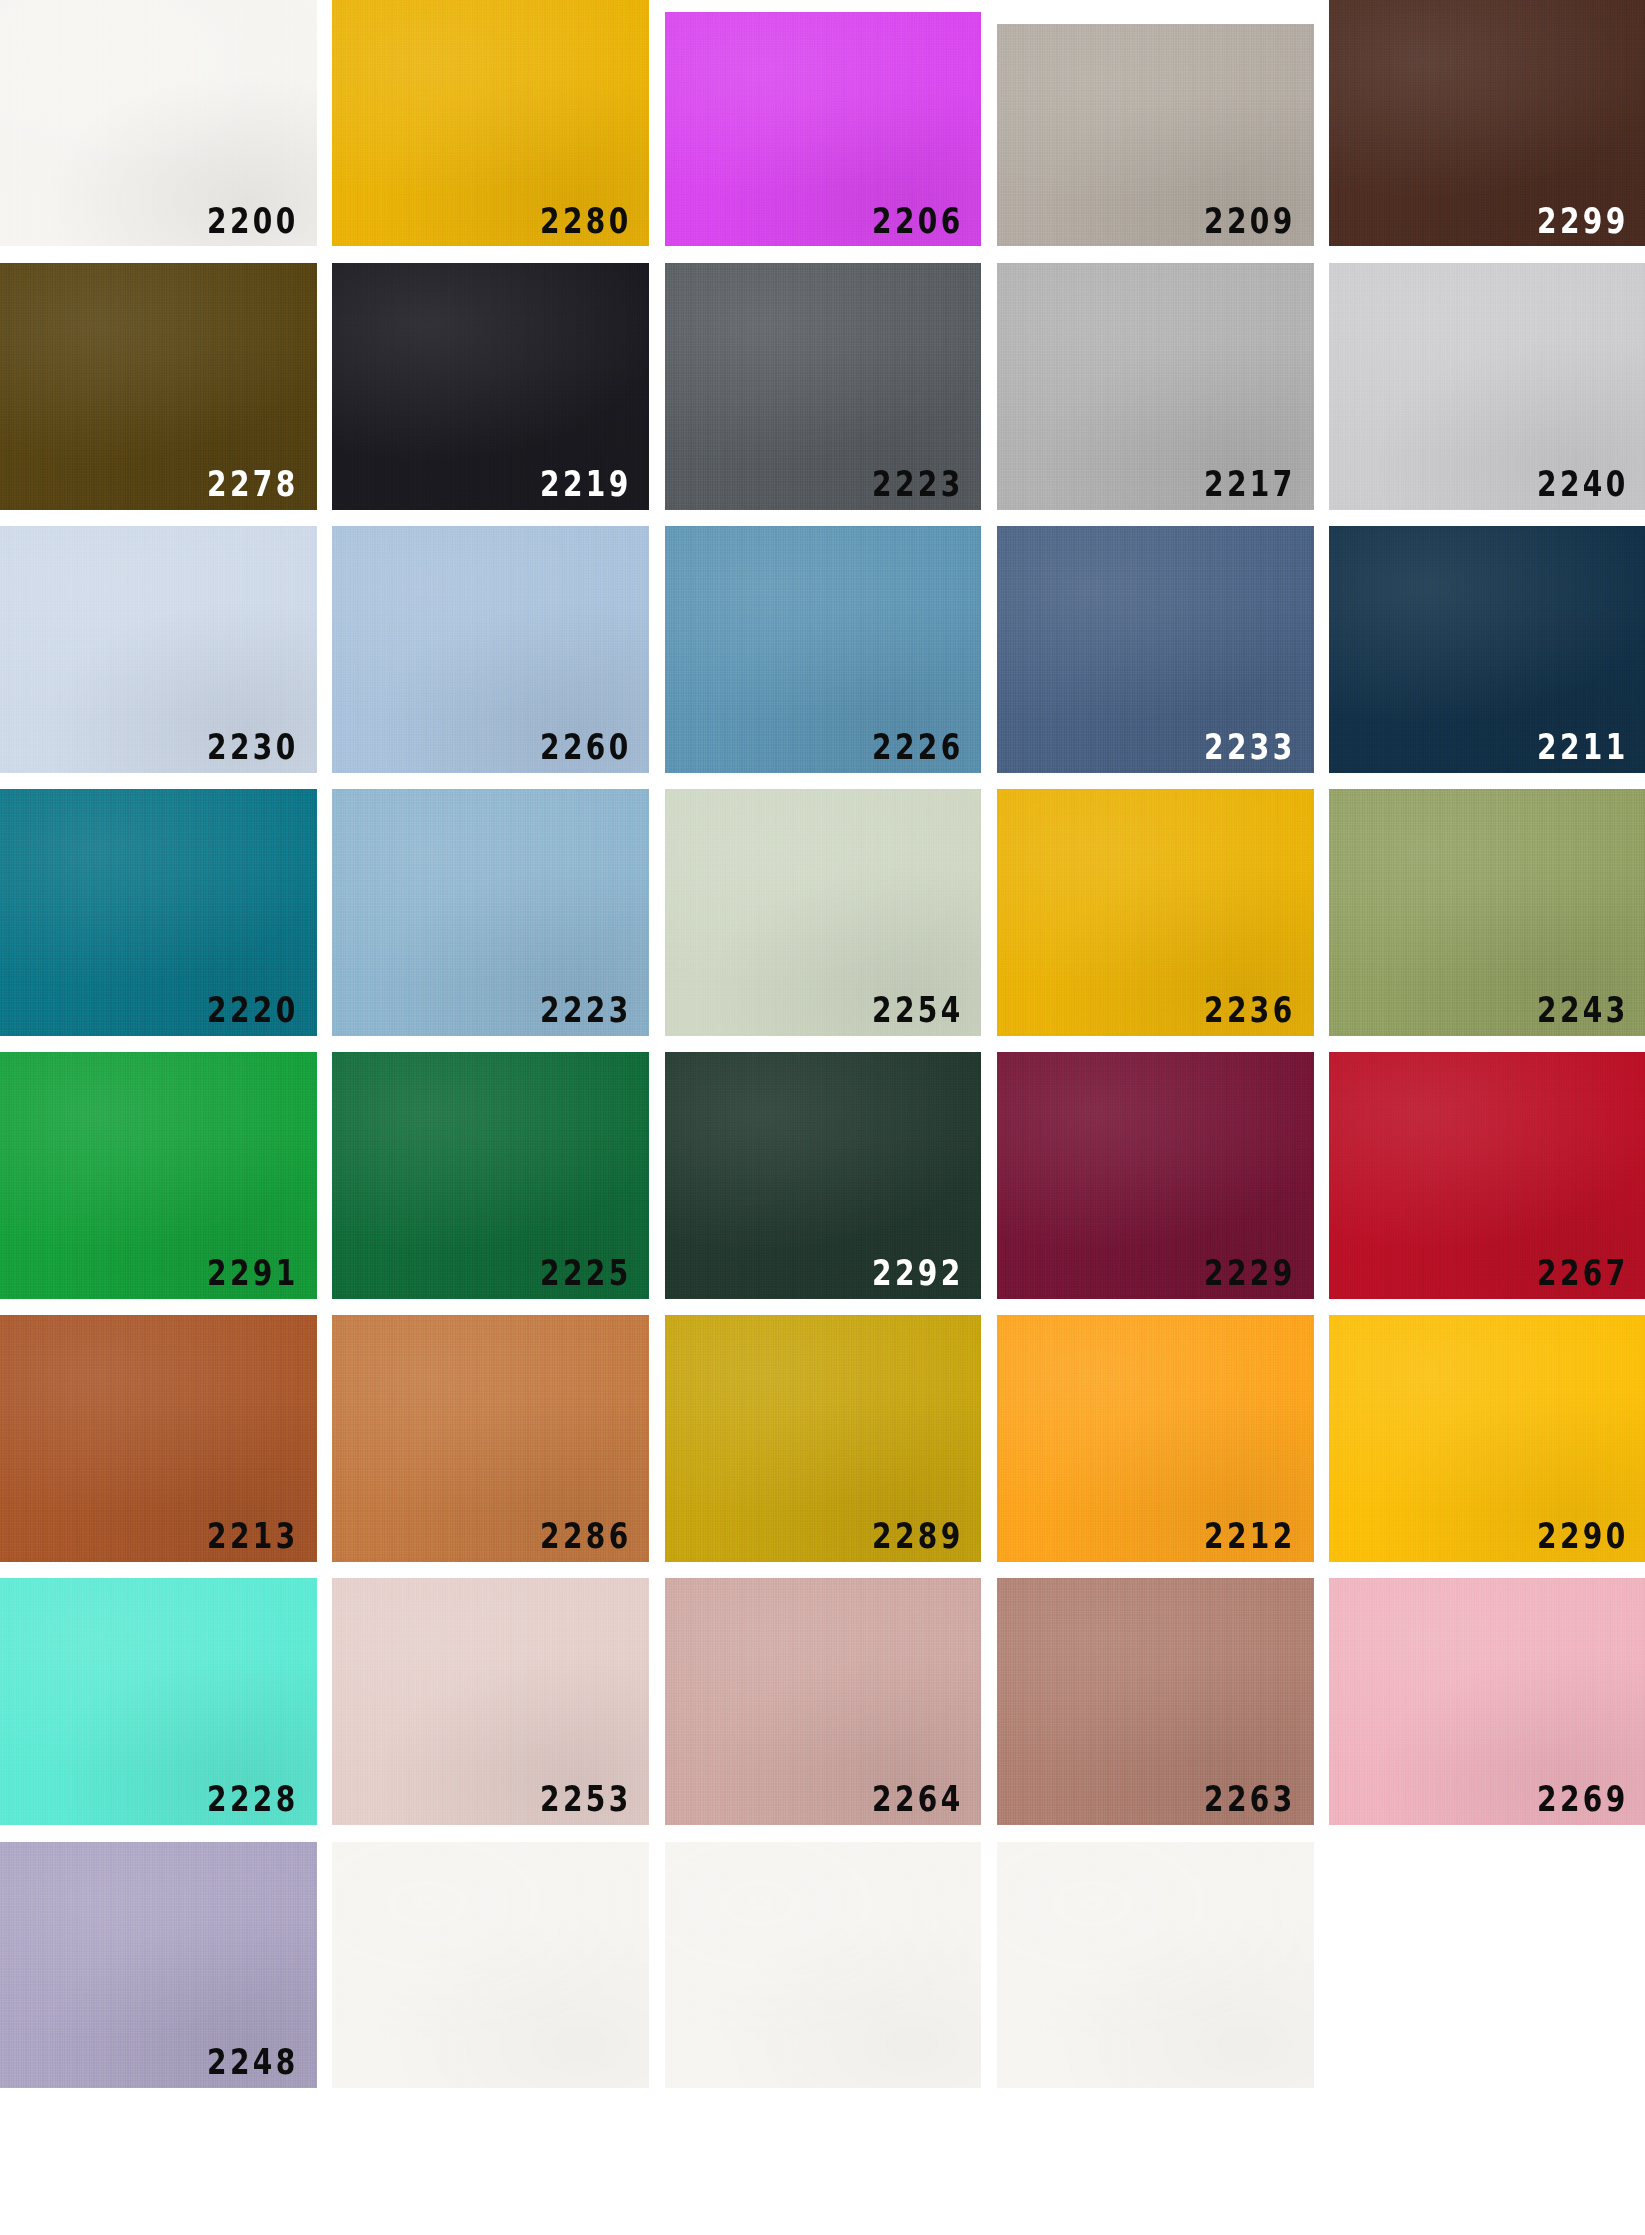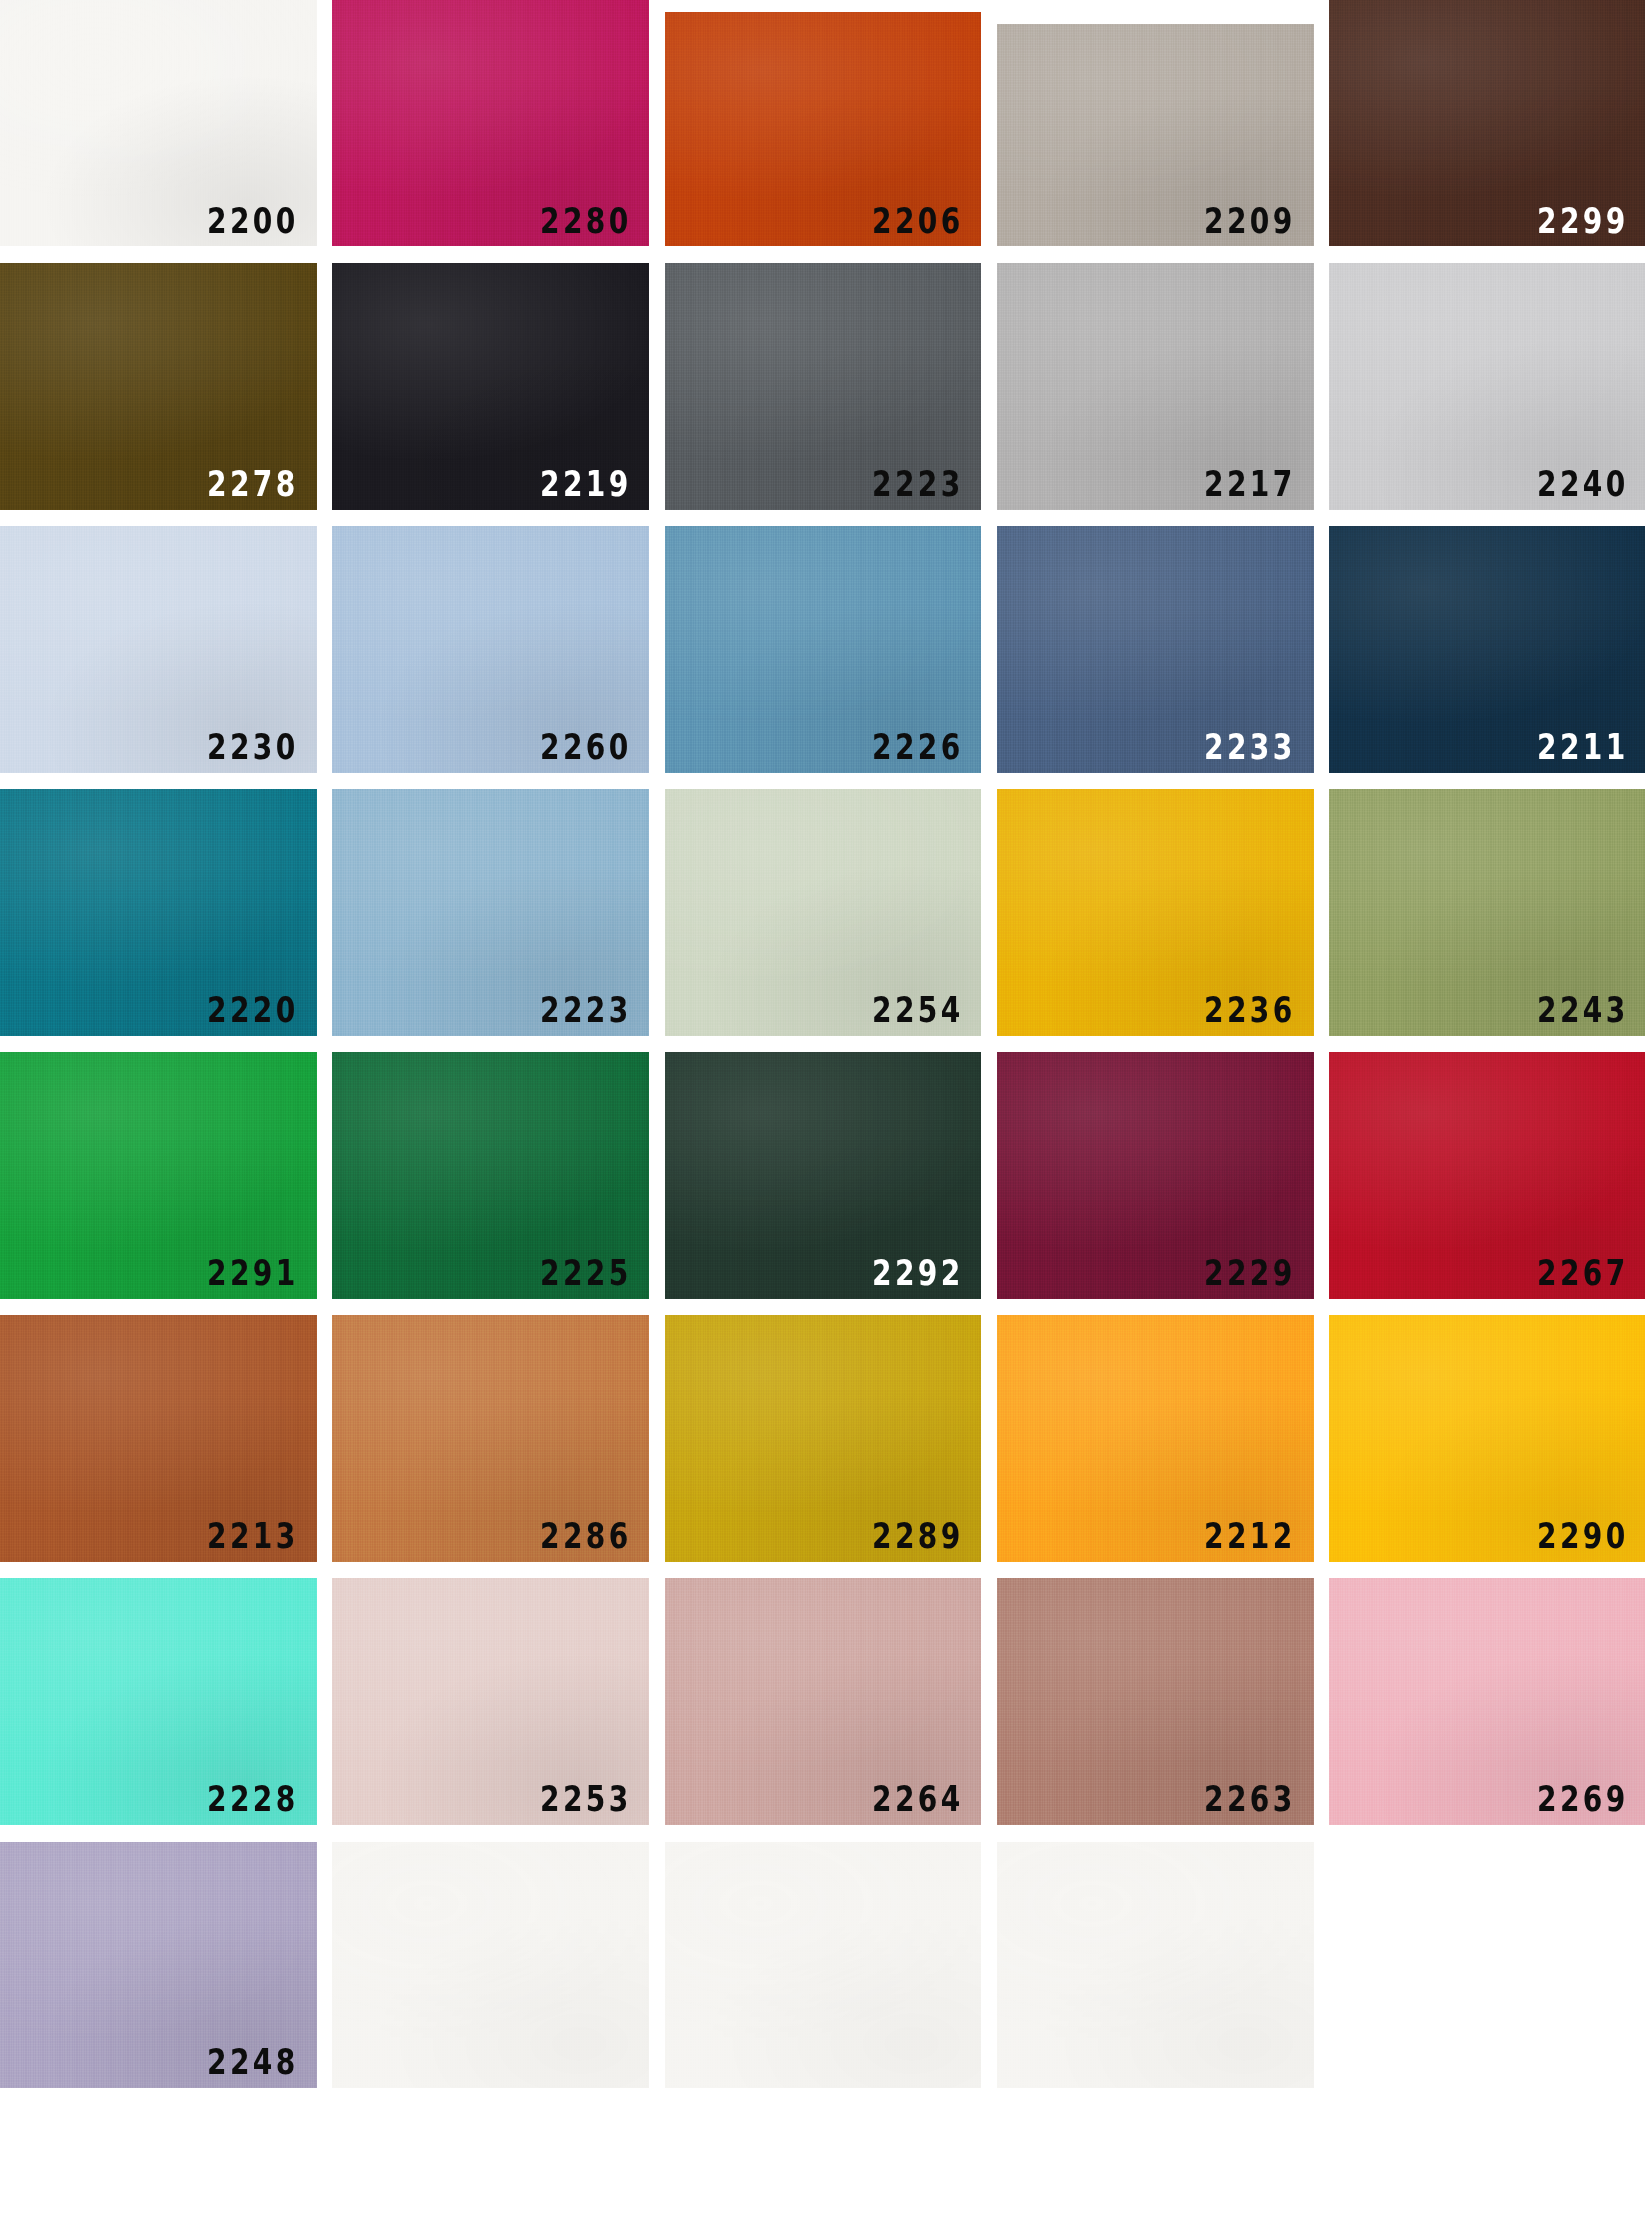--- a/index.html
+++ b/index.html
@@ -82,26 +82,26 @@
 </style>
 </head>
 <body>
 
 <div id="swatch-grid" style="background: rgb(255, 255, 255);">
     <div class="swatch" style="background: rgb(246, 245, 242);">
       <div class="grain"></div>
       <div class="sheen"></div>
       <div class="code dark">2200</div>
     </div>
-    <div class="swatch" style="background: #be185d;">
+    <div class="swatch" style="background: #eab308;">
       <div class="grain"></div>
       <div class="sheen"></div>
       <div class="code dark">2280</div>
     </div>
-    <div class="swatch" style="background: #c2410c; margin-top: 12px;">
+    <div class="swatch" style="background: #d946ef; margin-top: 12px;">
       <div class="grain"></div>
       <div class="sheen"></div>
       <div class="code dark">2206</div>
     </div>
     <div class="swatch" style="background: rgb(180, 172, 163); margin-top: 24px;">
       <div class="grain"></div>
       <div class="sheen"></div>
       <div class="code dark">2209</div>
     </div>
     <div class="swatch" style="background: rgb(77, 45, 34);">

